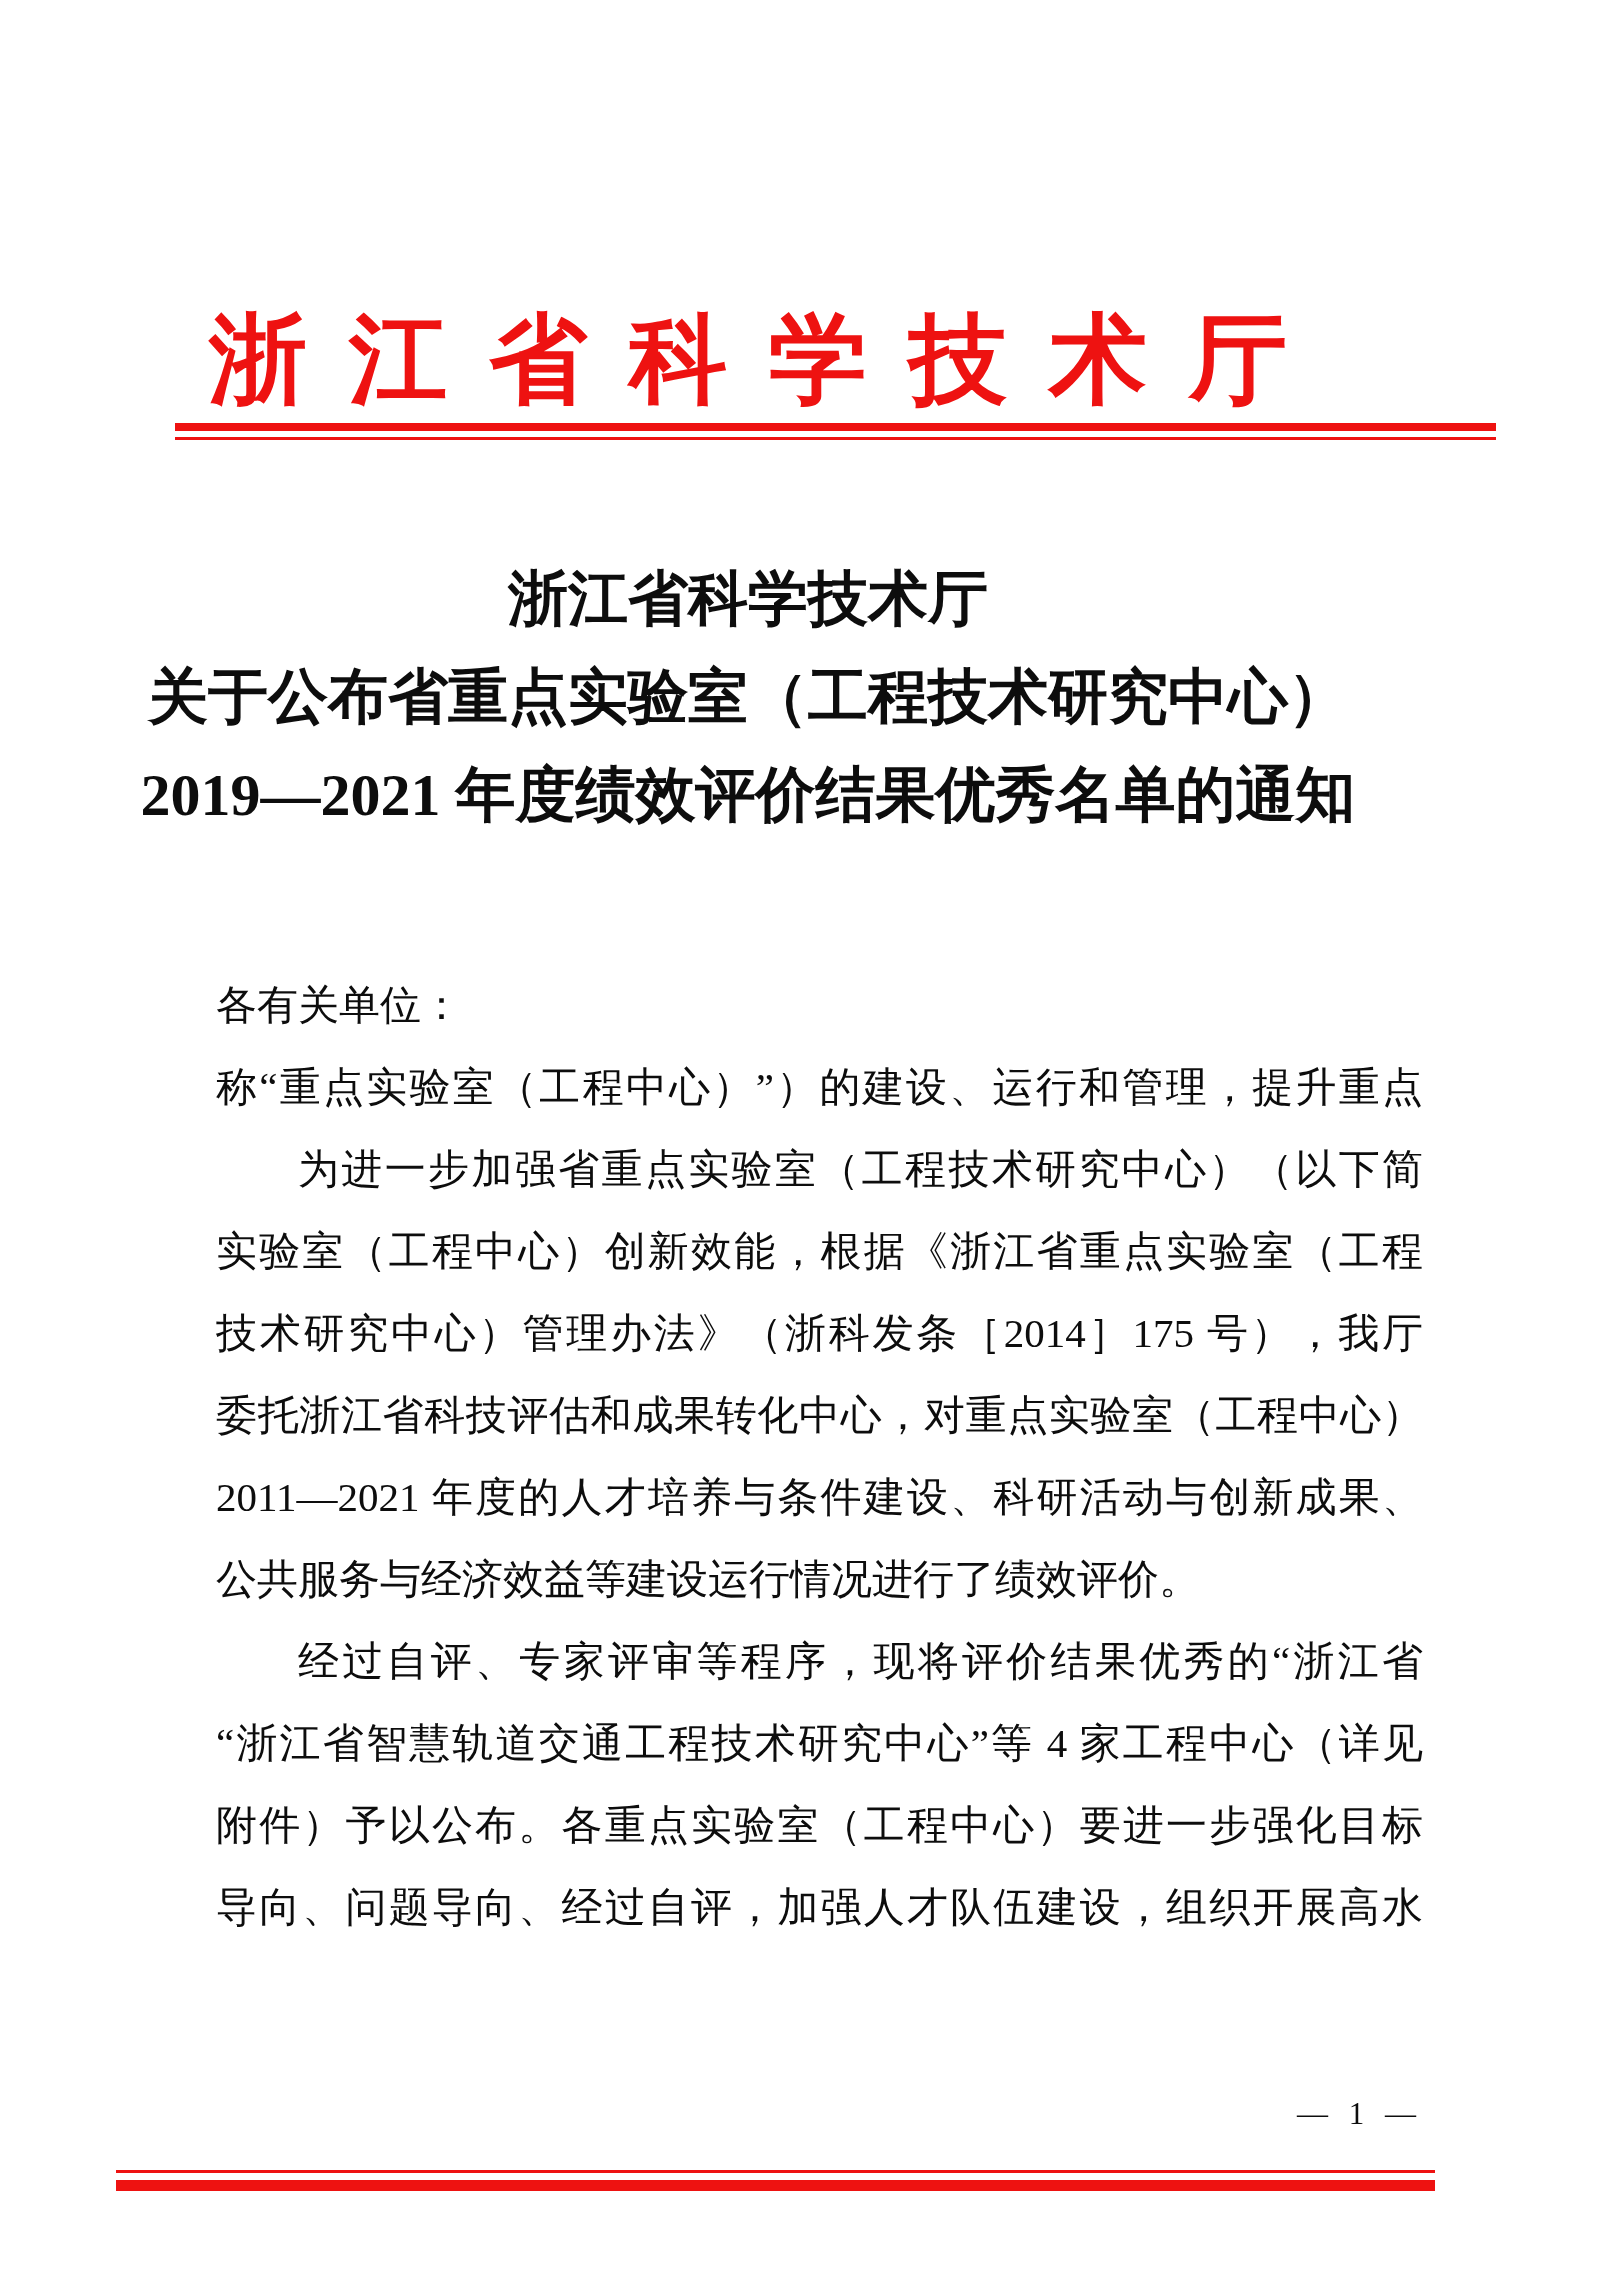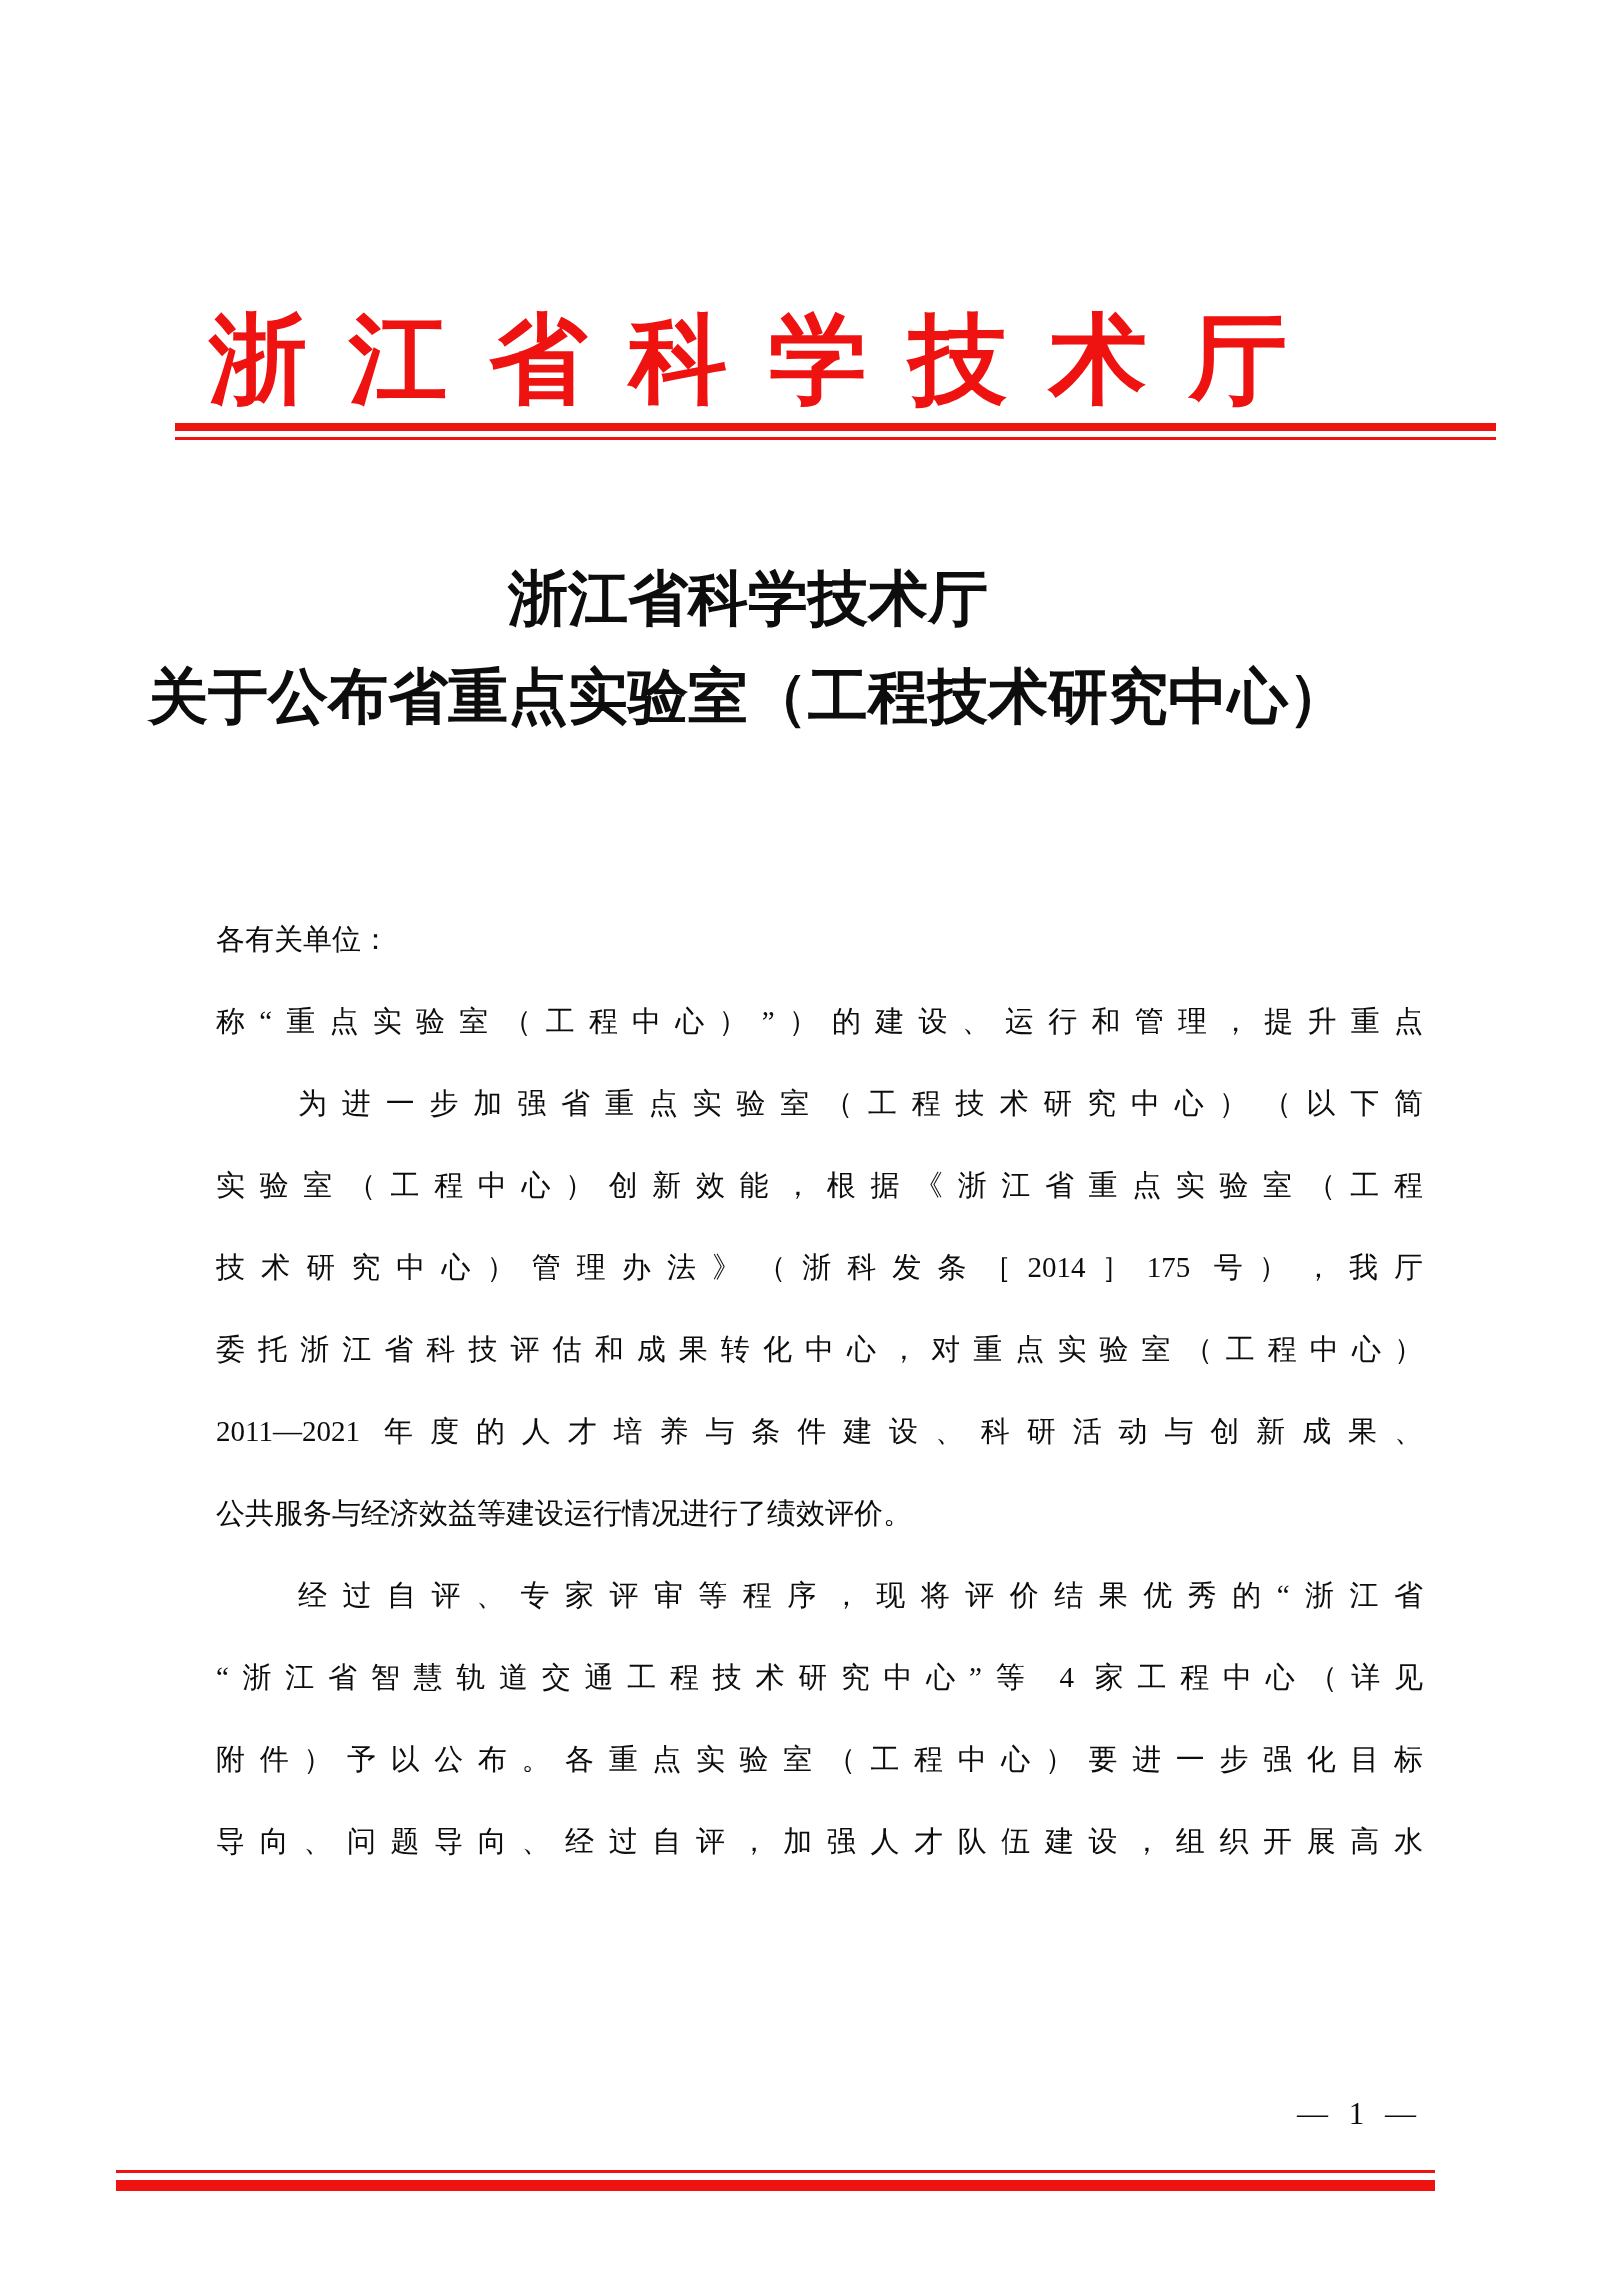--- a/index.html
+++ b/index.html
@@ -45,24 +45,24 @@
     text-align: center;
     font-weight: bold;
     font-size: 60px;
     line-height: 98px;
     color: #0d0d0d;
   }
 
   
   .body-block {
     position: absolute;
-    top: 898px;
+    top: 964px;
     left: 216px;
     width: 1207px;
-    font-size: 29px;
+    font-size: 41px;
     line-height: 82px;
     color: #0d0d0d;
   }
   .bline {
     height: 82px;
     overflow: hidden;
     text-align: justify;
     text-align-last: justify;
   }
   .bline.end    { text-align-last: left; }
@@ -86,20 +86,21 @@
 
 <div class="page">
 
   <div class="agency-name">浙江省科学技术厅</div>
   <div class="rule top-thick"></div>
   <div class="rule top-thin"></div>
 
   <div class="doc-title">
     <div>浙江省科学技术厅</div>
     <div>关于公布省重点实验室（工程技术研究中心）</div>
+    <div>2019—2021 年度绩效评价结果优秀名单的通知</div>
   </div>
 
   <div class="body-block">
     <div class="bline end">各有关单位：</div>
     <div class="bline">称“重点实验室（工程中心）”）的建设、运行和管理，提升重点</div>
     <div class="bline indent">为进一步加强省重点实验室（工程技术研究中心）（以下简</div>
     <div class="bline">实验室（工程中心）创新效能，根据《浙江省重点实验室（工程</div>
     <div class="bline">技术研究中心）管理办法》（浙科发条［2014］175 号），我厅</div>
     <div class="bline">委托浙江省科技评估和成果转化中心，对重点实验室（工程中心）</div>
     <div class="bline">2011—2021 年度的人才培养与条件建设、科研活动与创新成果、</div>

